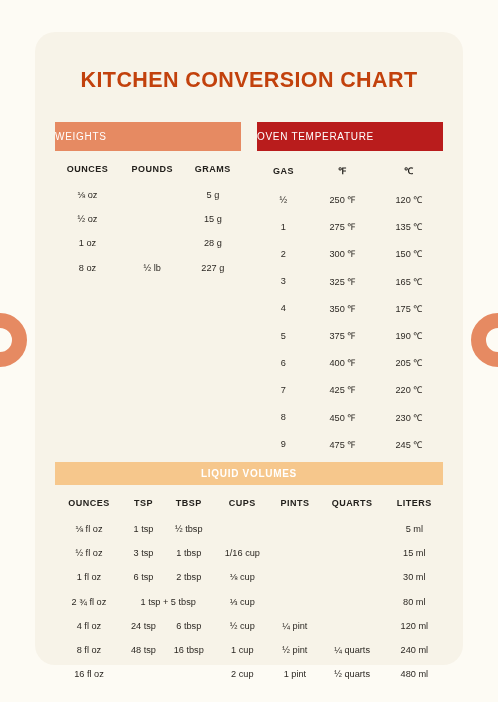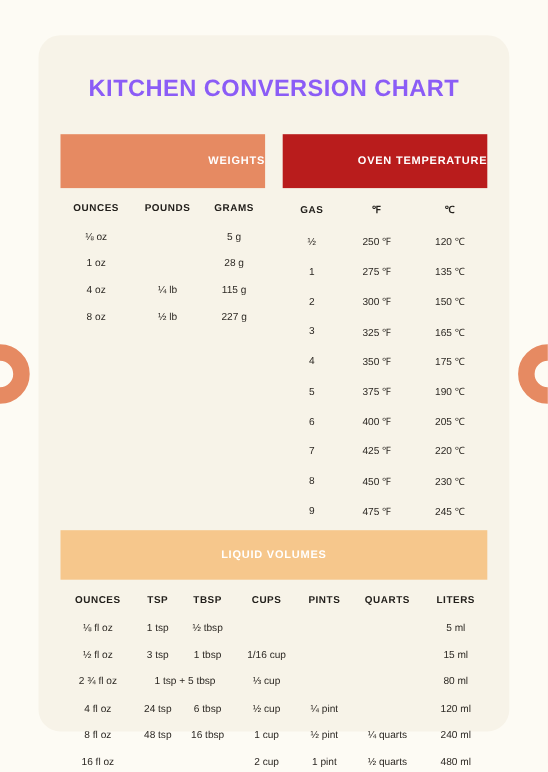--- a/index.html
+++ b/index.html
@@ -36,41 +36,41 @@
     top: 32px;
     width: 428px;
     height: 633px;
     background: #F7F3E8;
     border-radius: 20px;
     box-sizing: border-box;
   }
 
   .title {
     text-align: center;
-    color: #8b5cf6;
+    color: #c2410c;
     font-size: 21.5px;
     font-weight: bold;
     letter-spacing: 0.4px;
     margin-top: 36px;
   }
 
   .bands {
     display: flex;
     gap: 16px;
     padding: 0 20px;
     margin-top: 29px;
   }
   .band {
     flex: 1;
-    text-align: right;
+    text-align: left;
     color: #FFFFFF;
     font-size: 10px;
-    font-weight: bold;
+    font-weight: normal;
     letter-spacing: 0.7px;
-    padding: 19px 0;
+    padding: 9px 0;
   }
   .band-weights { background: #E68A62; }
   .band-oven    { background: #b91c1c; }
 
   .tables {
     display: flex;
     gap: 16px;
     padding: 0 20px;
   }
   .tbl-col { flex: 1; }
@@ -95,21 +95,21 @@
     height: 10px;
   }
 
   .liquid-wrap { padding: 0 20px; margin-top: 4px; }
   .liquid-band {
     text-align: center;
     color: #FFFFFF;
     font-size: 10px;
     font-weight: bold;
     letter-spacing: 0.7px;
-    padding: 17px 0;
+    padding: 6px 0;
     background: #F6C78C;
   }
   table.liquid td, table.liquid th { text-align: center; }
 </style>
 </head>
 <body>
 
 <div class="page">
 
   <div class="ring ring-left"></div>
@@ -134,28 +134,28 @@
               <th>GRAMS</th>
             </tr>
           </thead>
           <tbody id="weights-body">
               <tr>
                 <td>⅛ oz</td>
                 <td></td>
                 <td>5 g</td>
               </tr>
               <tr>
+                <td>½ oz</td>
+                <td></td>
+                <td>15 g</td>
+              </tr>
+              <tr>
                 <td>1 oz</td>
                 <td></td>
                 <td>28 g</td>
-              </tr>
-              <tr>
-                <td>4 oz</td>
-                <td>¼ lb</td>
-                <td>115 g</td>
               </tr>
               <tr>
                 <td>8 oz</td>
                 <td>½ lb</td>
                 <td>227 g</td>
               </tr>
             </tbody>
         </table>
       </div>
 
@@ -251,20 +251,29 @@
             <tr>
               <td>½ fl oz</td>
               <td>3 tsp</td>
               <td>1 tbsp</td>
               <td>1/16 cup</td>
               <td></td>
               <td></td>
               <td>15 ml</td>
             </tr>
             <tr>
+              <td>1 fl oz</td>
+              <td>6 tsp</td>
+              <td>2 tbsp</td>
+              <td>⅛ cup</td>
+              <td></td>
+              <td></td>
+              <td>30 ml</td>
+            </tr>
+            <tr>
               <td>2 ¾ fl oz</td>
               <td colspan="2">1 tsp + 5 tbsp</td>
               <td>⅓ cup</td>
               <td></td>
               <td></td>
               <td>80 ml</td>
             </tr>
             <tr>
               <td>4 fl oz</td>
               <td>24 tsp</td>

